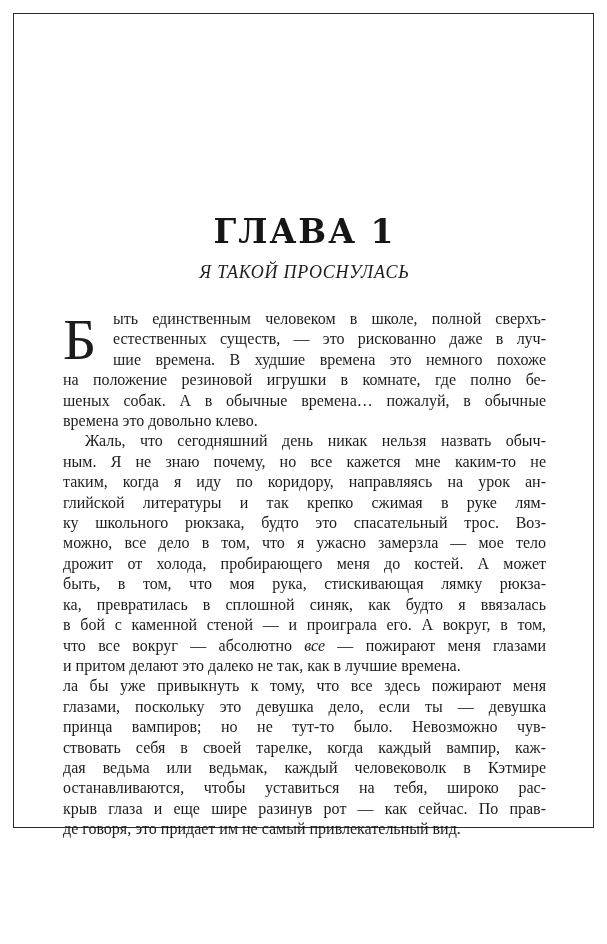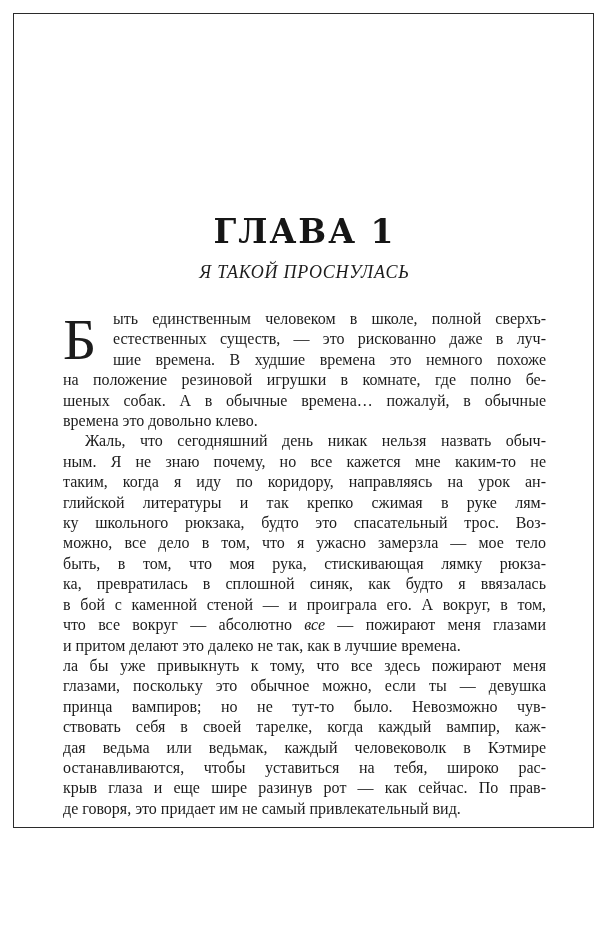--- a/index.html
+++ b/index.html
@@ -116,30 +116,31 @@
         <div class="line last">времена это довольно клево.</div>
       </div>
 
       <div class="paragraph">
         <div class="line indent">Жаль, что сегодняшний день никак нельзя назвать обыч-</div>
         <div class="line">ным. Я не знаю почему, но все кажется мне каким-то не</div>
         <div class="line">таким, когда я иду по коридору, направляясь на урок ан-</div>
         <div class="line">глийской литературы и так крепко сжимая в руке лям-</div>
         <div class="line">ку школьного рюкзака, будто это спасательный трос. Воз-</div>
         <div class="line">можно, все дело в том, что я ужасно замерзла — мое тело</div>
+        <div class="line">дрожит от холода, пробирающего меня до костей. А может</div>
         <div class="line">быть, в том, что моя рука, стискивающая лямку рюкза-</div>
         <div class="line">ка, превратилась в сплошной синяк, как будто я ввязалась</div>
         <div class="line">в бой с каменной стеной — и проиграла его. А вокруг, в том,</div>
         <div class="line"><span>что все вокруг — абсолютно </span><em>все</em><span> — пожирают меня глазами</span></div>
         <div class="line last">и притом делают это далеко не так, как в лучшие времена.</div>
       </div>
 
       <div class="paragraph">
         <div class="line">ла бы уже привыкнуть к тому, что все здесь пожирают меня</div>
-        <div class="line">глазами, поскольку это обычное можно, если ты — девушка</div>
+        <div class="line">глазами, поскольку это девушка дело, если ты — девушка</div>
         <div class="line">принца вампиров; но не тут-то было. Невозможно чув-</div>
         <div class="line">ствовать себя в своей тарелке, когда каждый вампир, каж-</div>
         <div class="line">дая ведьма или ведьмак, каждый человековолк в Кэтмире</div>
         <div class="line">останавливаются, чтобы уставиться на тебя, широко рас-</div>
         <div class="line">крыв глаза и еще шире разинув рот — как сейчас. По прав-</div>
         <div class="line last">де говоря, это придает им не самый привлекательный вид.</div>
       </div>
 
     </div>
 

